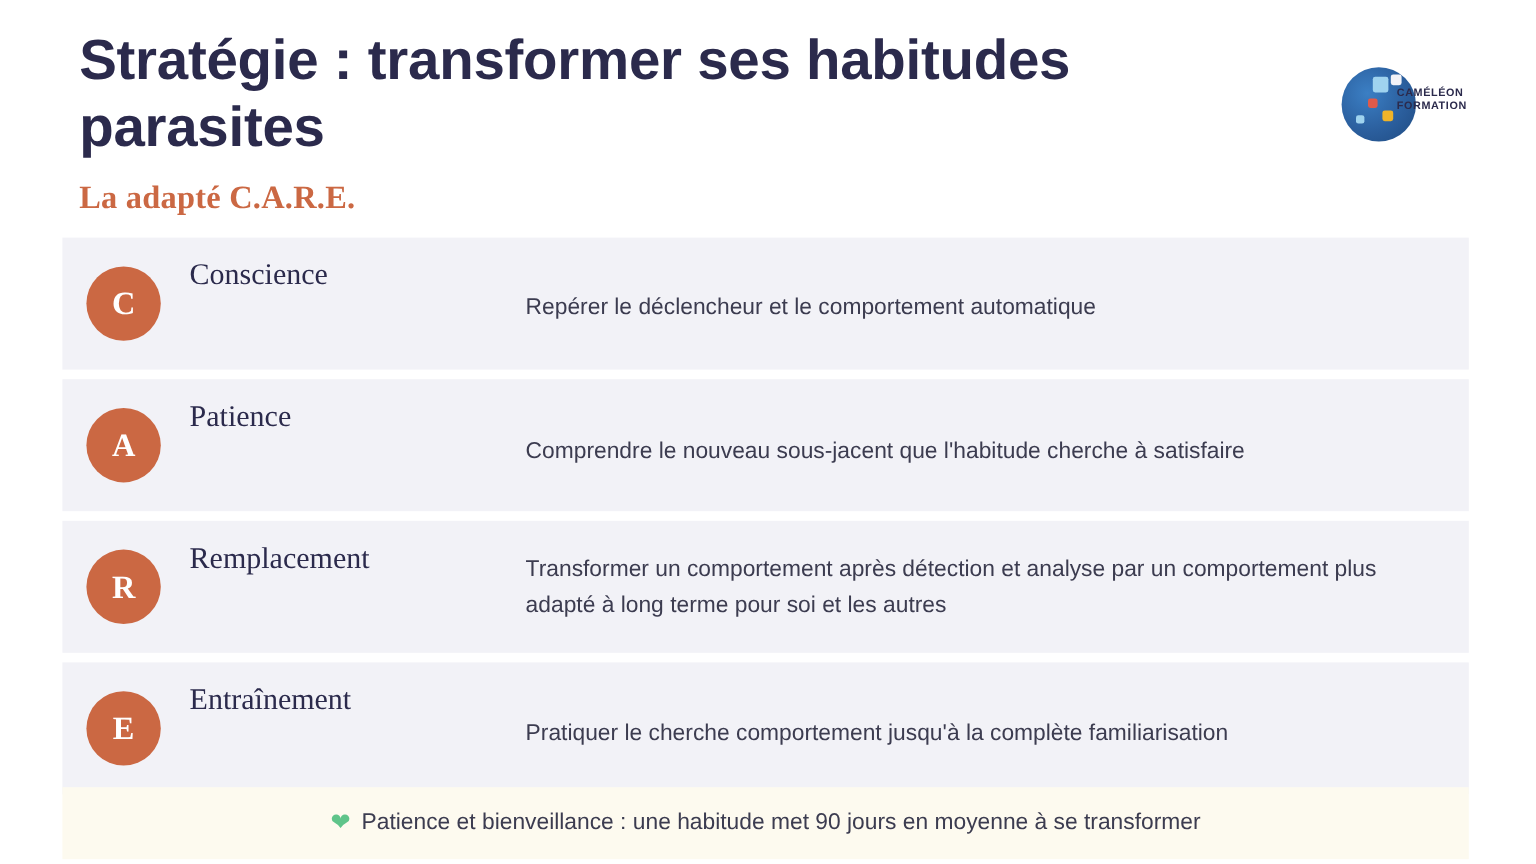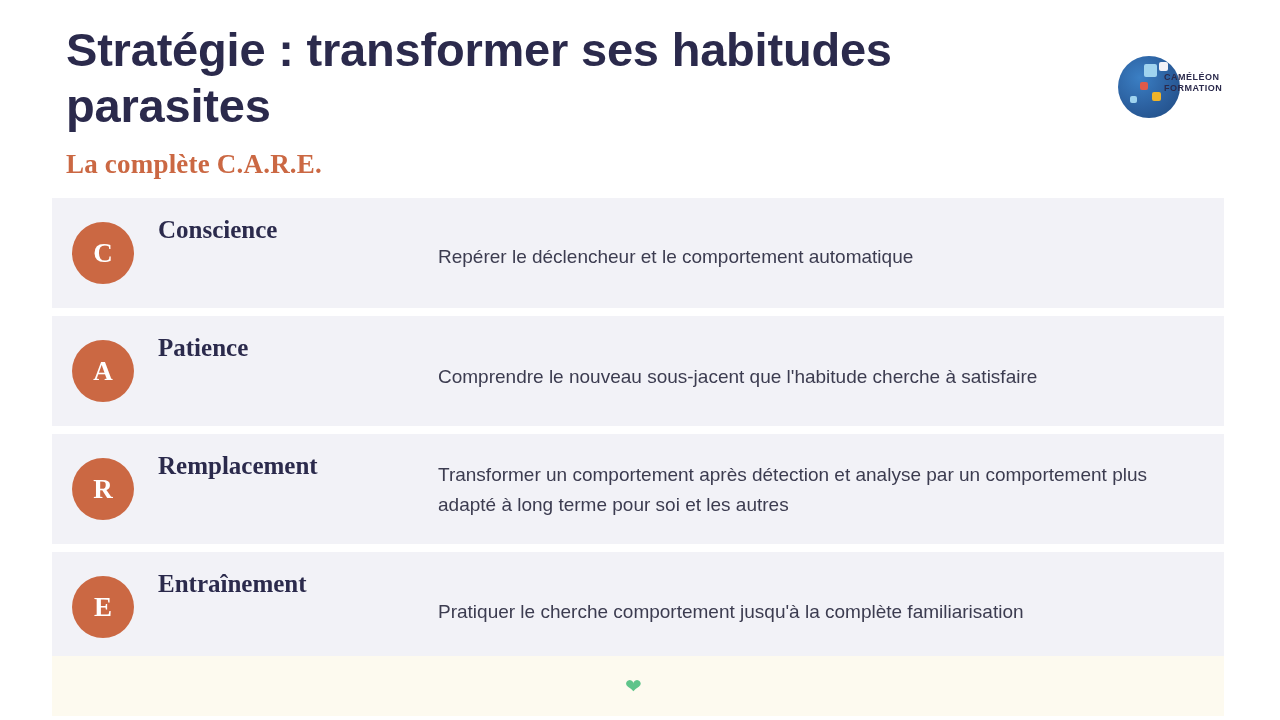--- a/index.html
+++ b/index.html
@@ -111,21 +111,21 @@
     font-weight: bold;
     font-size: 27px;
     display: flex;
     align-items: center;
     justify-content: center;
   }
   .row-label {
     flex: 0 0 280px;
     margin-left: 24px;
     font-family: "Liberation Serif", serif;
-    font-weight: bold;
+    font-weight: normal;
     font-size: 25px;
     color: #2b2a4c;
     align-self: flex-start;
     margin-top: 18px;
   }
   .row-desc {
     flex: 1 1 auto;
     font-family: "Liberation Sans", sans-serif;
     font-size: 19px;
     line-height: 30px;
@@ -164,21 +164,21 @@
     color: #3c3c50;
   }
 </style>
 </head>
 <body>
 
 <div class="slide">
 
   <div class="header">
     <h1 class="title">Stratégie : transformer ses habitudes parasites</h1>
-    <div class="subtitle">La complète C.A.R.E.</div>
+    <div class="subtitle">La adapté C.A.R.E.</div>
   </div>
 
   <div class="logo">
     <div class="logo-circle"></div>
     <div class="logo-sq" style="left:26px; top:12px; width:13px; height:13px; background:#9fd3ef;"></div>
     <div class="logo-sq" style="left:41px; top:10px; width:9px; height:9px; background:#f2f2f7;"></div>
     <div class="logo-sq" style="left:22px; top:30px; width:8px; height:8px; background:#e05a4a;"></div>
     <div class="logo-sq" style="left:34px; top:40px; width:9px; height:9px; background:#f0b429;"></div>
     <div class="logo-sq" style="left:12px; top:44px; width:7px; height:7px; background:#9fd3ef;"></div>
     <div class="logo-text">
@@ -210,15 +210,16 @@
     <div class="row row-e">
       <div class="badge">E</div>
       <div class="row-label">Entraînement</div>
       <div class="row-desc">Pratiquer le cherche comportement jusqu'à la complète familiarisation</div>
     </div>
 
   </div>
 
   <div class="footer">
     <span class="heart">❤</span>
+    <span class="footer-text">Patience et bienveillance : une habitude met 90 jours en moyenne à se transformer</span>
   </div>
 
 </div>
 
 </body></html>

